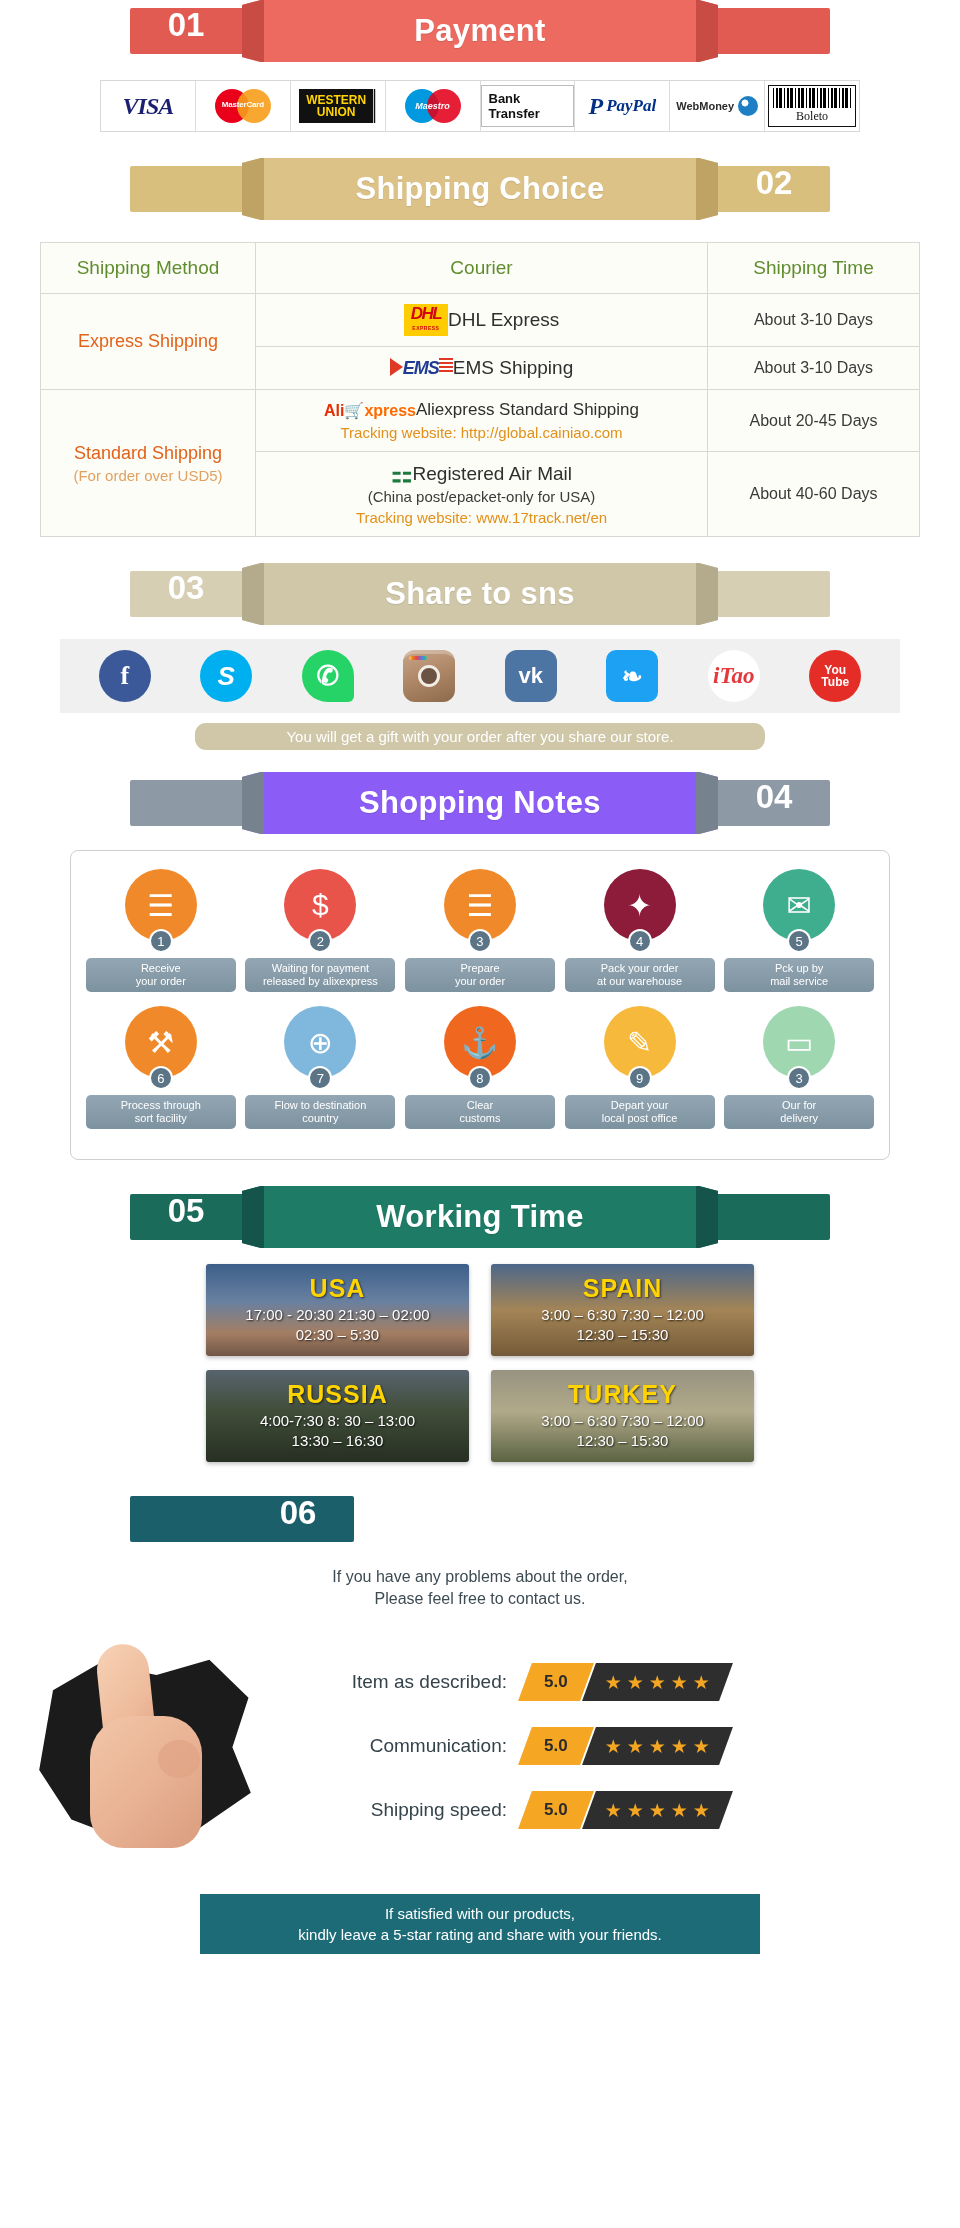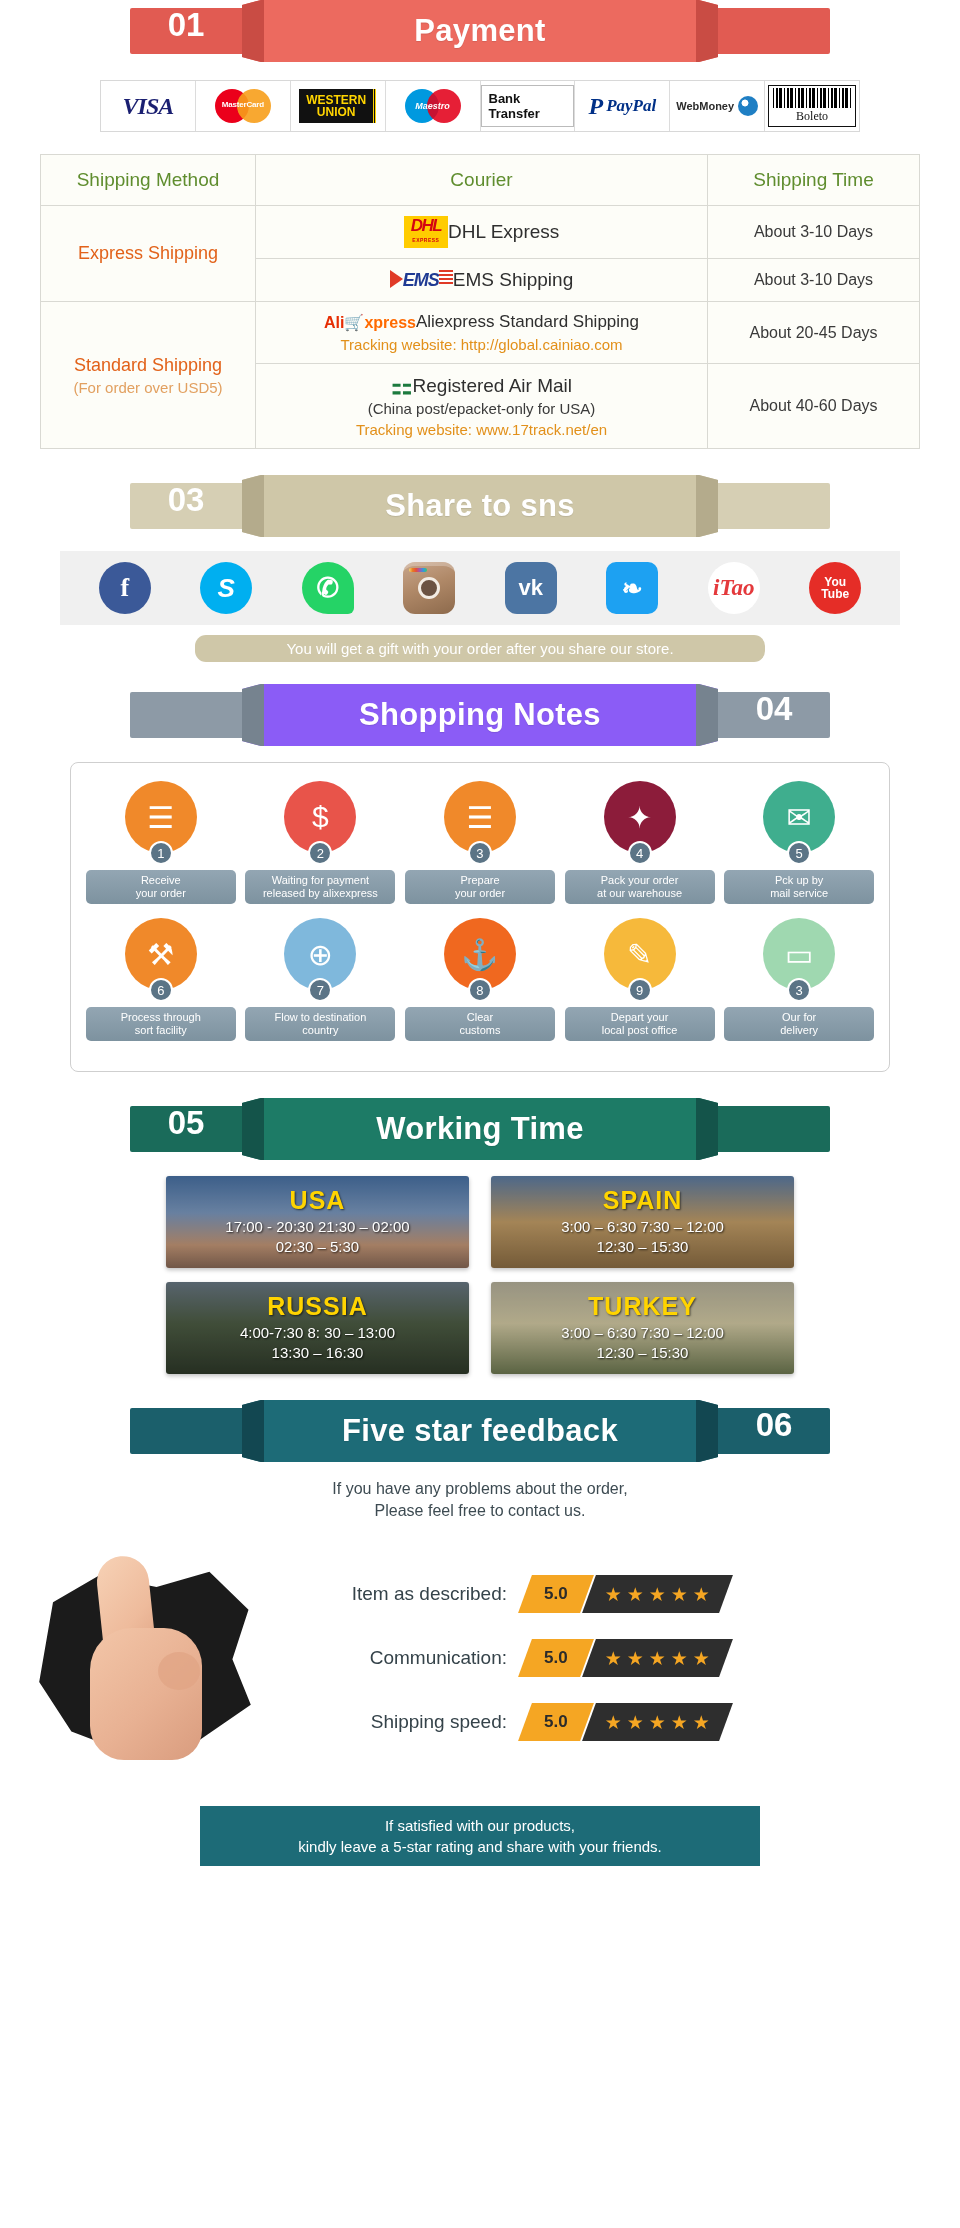--- a/index.html
+++ b/index.html
@@ -212,21 +212,21 @@
     font-size: 13px; display: flex; align-items: center; justify-content: center;
     margin-top: -12px; border: 2px solid #fff; position: relative; z-index: 2;
   }
   .note-label {
     margin-top: 5px; background: linear-gradient(180deg,#93a6b3,#7d929f);
     color: #fff; font-size: 11px; line-height: 13px; text-align: center;
     border-radius: 5px; padding: 4px 6px; min-width: 100px; width: 100%;
   }
 
   
-  .wt-grid { width: 628px; margin: 16px auto 0; display: grid;
+  .wt-grid { width: 548px; margin: 16px auto 0; display: grid;
              grid-template-columns: 1fr 1fr; gap: 14px 22px; }
   .wt-card { height: 92px; border-radius: 3px; position: relative; overflow: hidden;
              display: flex; flex-direction: column; align-items: center; justify-content: center;
              box-shadow: 0 2px 4px rgba(0,0,0,.25); }
   .wt-card .ov { position: absolute; inset: 0; background: rgba(0,0,0,.18); }
   .wt-country { position: relative; font-size: 25px; font-weight: bold; color: #ffd400;
                 letter-spacing: 1px; text-shadow: 1px 1px 2px rgba(0,0,0,.6); line-height: 1; }
   .wt-times { position: relative; color: #fff; font-size: 15px; text-align: center;
               text-shadow: 1px 1px 2px rgba(0,0,0,.75); line-height: 20px; margin-top: 4px; }
   .bg-usa    { background: linear-gradient(180deg,#4a74a8 0%,#7f9dc4 40%,#c89a7a 75%,#8a6a57 100%); }
@@ -339,20 +339,31 @@
       </div>
     </div>
     <div class="pay-cell">
       <div class="boleto">
         <span class="bars"></span>
         <span class="btxt">Boleto</span>
       </div>
     </div>
   </div>
 
+  <div class="ribbon rb-gold" style="margin-top:26px">
+    <div class="tail left"></div>
+    <div class="center">
+      <div class="fold l"></div>
+      <div class="ribbon-title">Shipping Choice</div>
+      <div class="fold r"></div>
+    </div>
+    <div class="tail right">
+      <div class="ribbon-num">02</div>
+    </div>
+  </div>
 
   <table class="ship-table">
     <thead>
       <tr>
         <th class="col-method">Shipping Method</th>
         <th class="col-courier">Courier</th>
         <th class="col-time">Shipping Time</th>
       </tr>
     </thead>
     <tbody>
@@ -597,25 +608,20 @@
         <div class="wt-country">TURKEY</div>
         <div class="wt-times">
           <div>3:00  –  6:30   7:30  –  12:00</div>
           <div>12:30  –  15:30</div>
         </div>
       </div>
     </div>
 
   <div class="ribbon rb-teal" style="margin-top:26px">
     <div class="tail left"></div>
-    <div class="center">
-      <div class="fold l"></div>
-      <div class="ribbon-title">Five star feedback</div>
-      <div class="fold r"></div>
-    </div>
     <div class="tail right">
       <div class="ribbon-num">06</div>
     </div>
   </div>
 
   <div class="fb-intro">
     <div>If you have any problems about the order,</div>
     <div>Please feel free to contact us.</div>
   </div>
 

